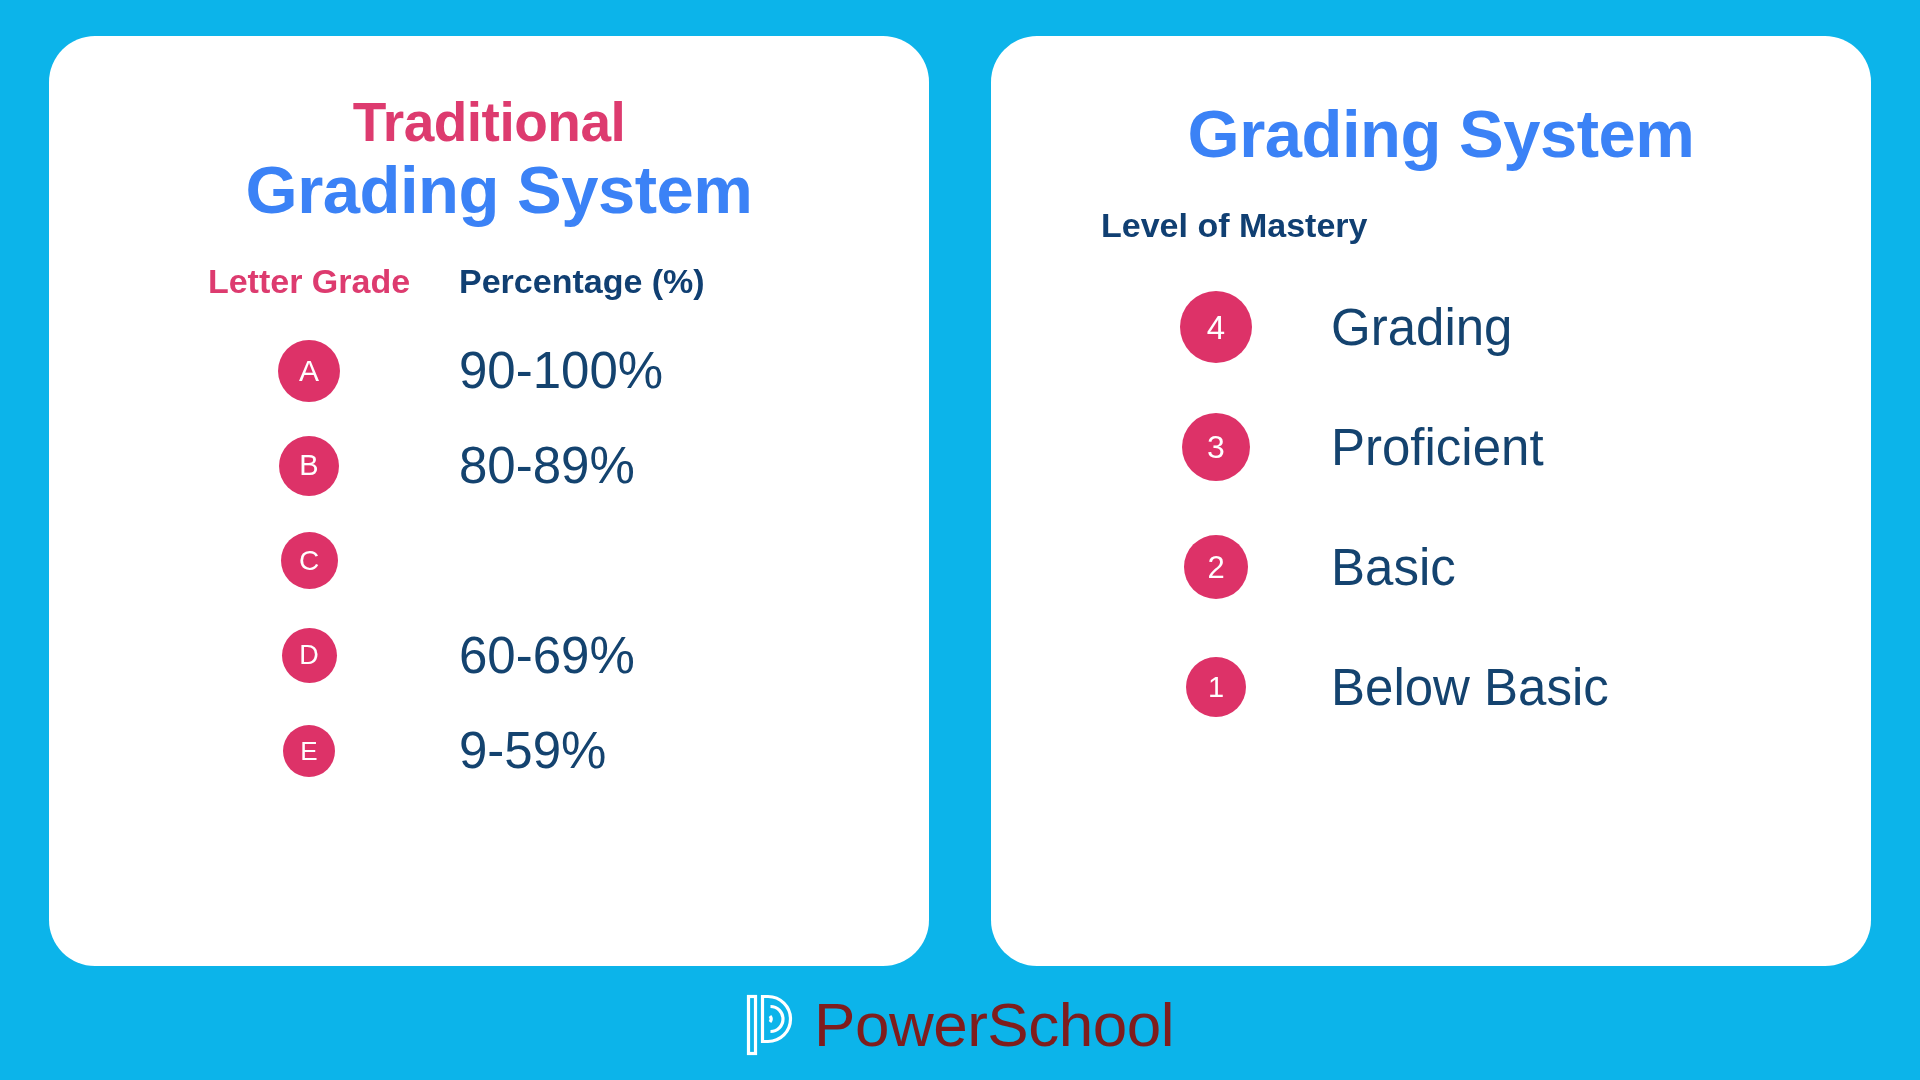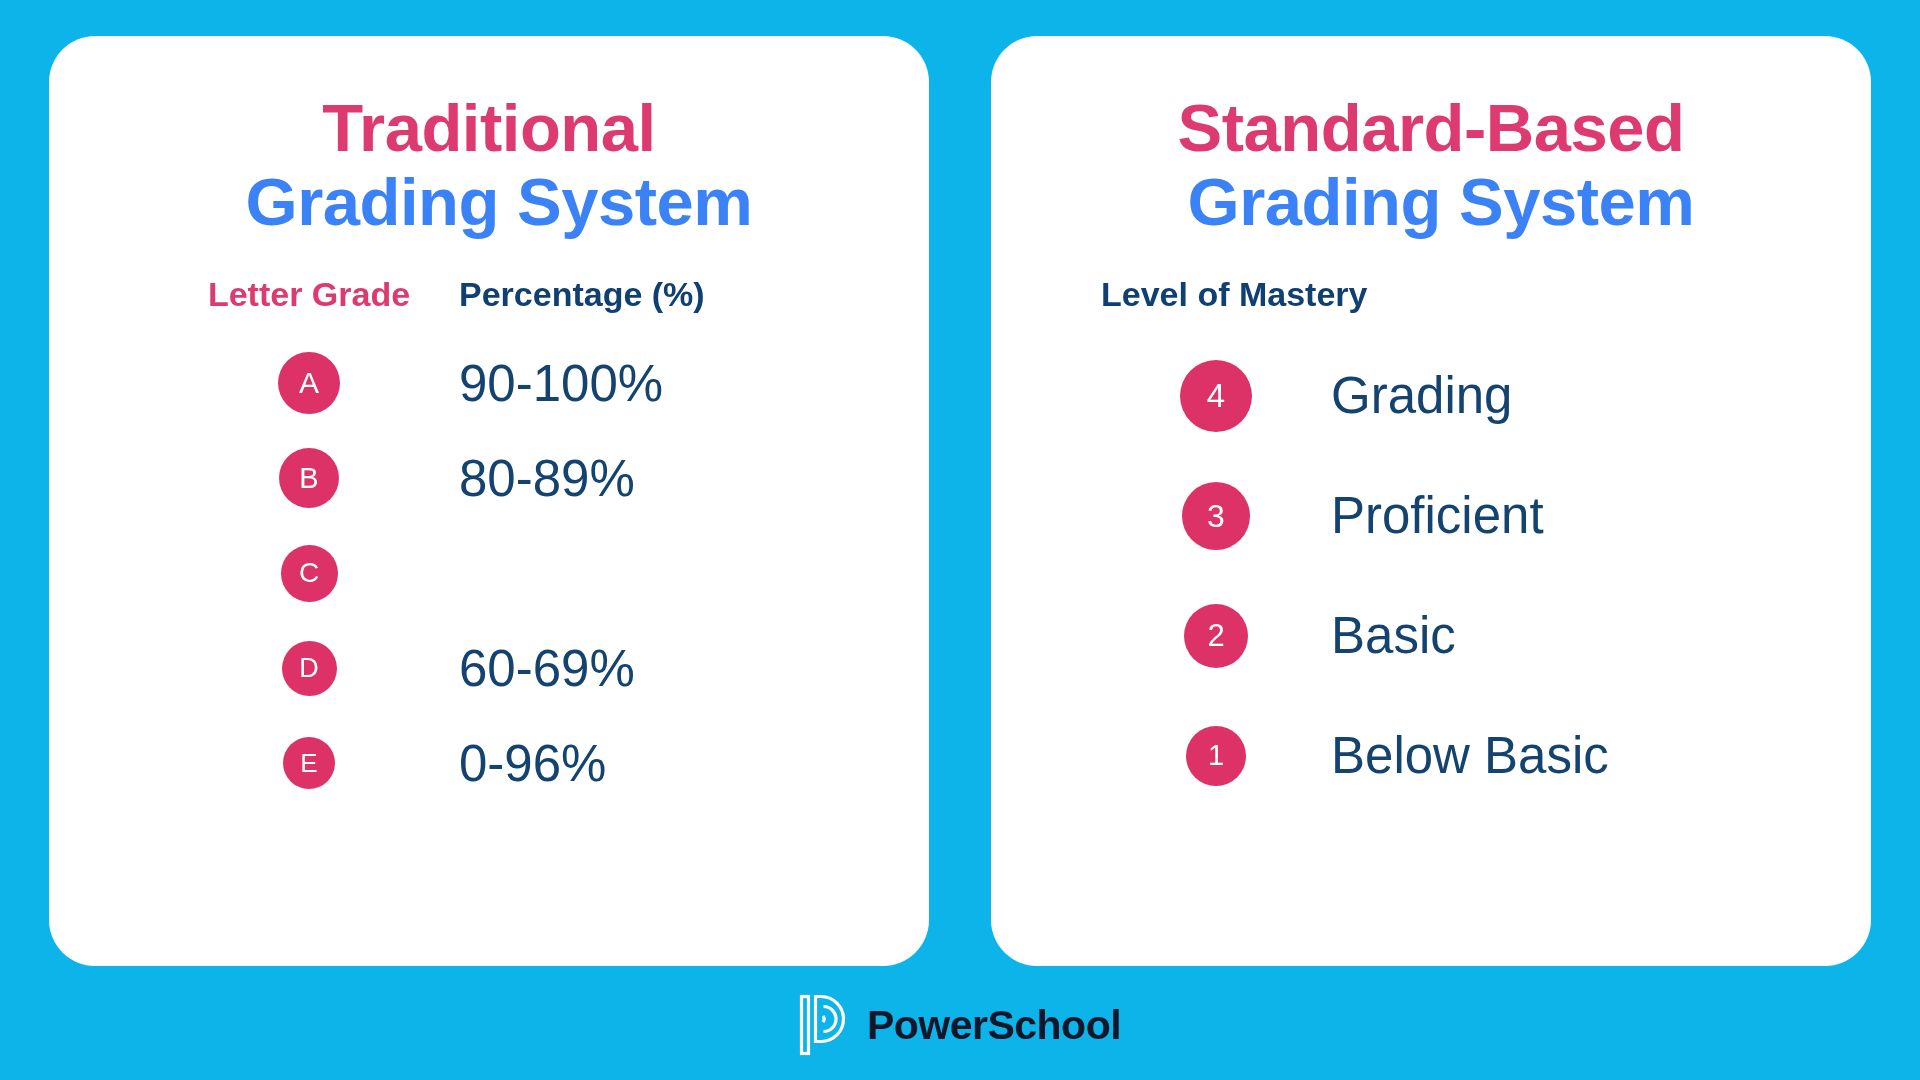--- a/index.html
+++ b/index.html
@@ -45,21 +45,21 @@
   .title {
     text-align: center;
     line-height: 1.02;
     margin: 0;
     font-weight: bold;
     letter-spacing: -0.5px;
   }
   .title-line1 {
     display: block;
     color: #dd3b6f;
-    font-size: 67px;
+    font-size: 55px;
     font-weight: bold;
   }
   .title-line2 {
     display: block;
     color: #3b82f6;
     font-size: 67px;
     font-weight: bold;
     margin-top: 6px;
     margin-left: 20px;
   }
@@ -153,23 +153,23 @@
     justify-content: center;
     gap: 16px;
     height: 74px;
   }
   .logo-mark {
     width: 52px;
     height: 62px;
     display: block;
   }
   .logo-text {
-    color: #0f172a;
-    font-size: 41px;
-    font-weight: bold;
+    color: #7f1d1d;
+    font-size: 62px;
+    font-weight: normal;
     letter-spacing: -0.5px;
     line-height: 1;
   }
 </style>
 </head>
 <body>
 
 <div class="page">
 
   <div class="cards">
@@ -223,31 +223,30 @@
             <div class="col-b">
               <span class="value">60-69%</span>
             </div>
           </div>
 
           <div class="row grade-row">
             <div class="col-a">
               <span class="badge badge-e">E</span>
             </div>
             <div class="col-b">
-              <span class="value">0-96%</span>
+              <span class="value">9-59%</span>
             </div>
           </div>
 
         </div>
       </div>
     </div>
 
     <div class="card">
       <div class="title">
-        <span class="title-line1">Standard-Based</span>
         <span class="title-line2">Grading System</span>
       </div>
 
       <div class="table">
         <div class="table-inner">
 
           <div class="row head-row">
             <div class="col-mastery">
               <span class="head-b">Level of Mastery</span>
             </div>

